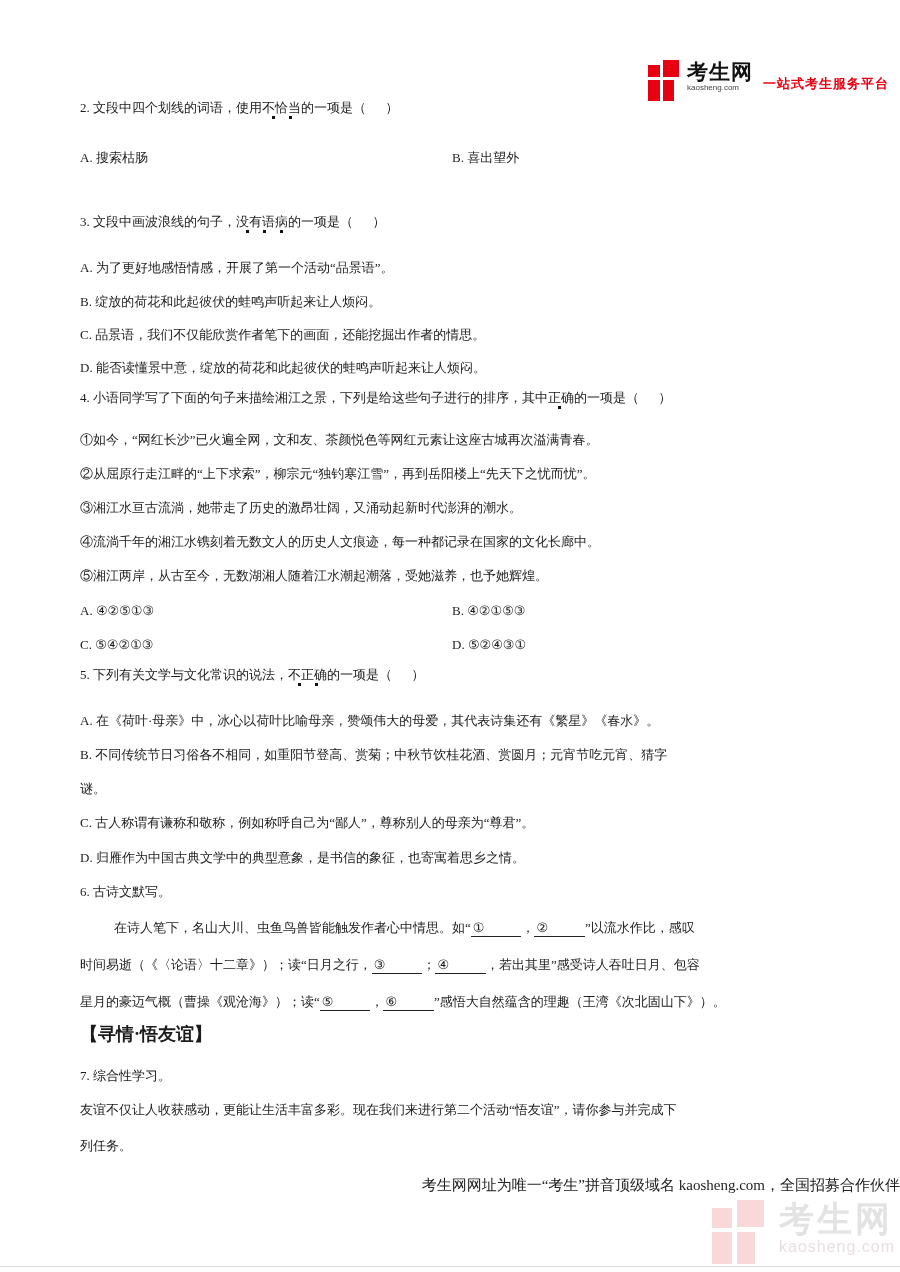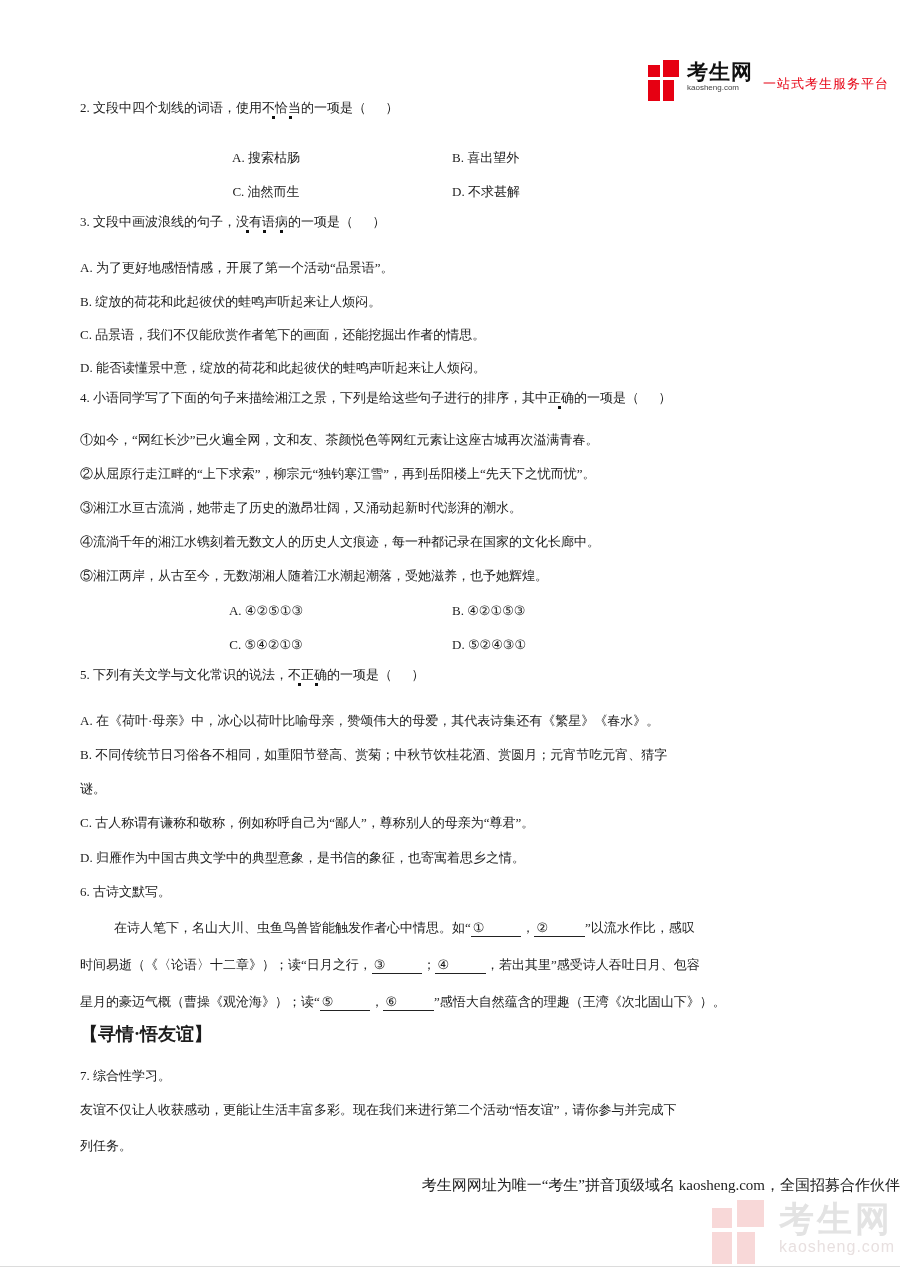--- a/index.html
+++ b/index.html
@@ -6,21 +6,21 @@
   body{
     width:900px;height:1272px;background:#ffffff;position:relative;overflow:hidden;
     font-family:"Liberation Serif","DejaVu Serif",serif;color:#1c1c1c;
   }
   .page{position:absolute;inset:0;}
   .line{
     position:absolute;left:80px;right:26px;
     font-size:13px;line-height:23px;white-space:pre;
   }
   .indent{left:114px;}
-  .colA{display:inline-block;width:372px;text-align:center;}
+  .colA{display:inline-block;width:372px;}
   .bold-title{font-weight:bold;font-size:18px;}
   
   .emph{
     background-image:radial-gradient(circle,#111 1.5px,rgba(0,0,0,0) 1.9px);
     background-size:17px 5px;
     background-repeat:repeat-x;
     background-position:3px 100%;
     padding-bottom:5px;
   }
   
@@ -32,21 +32,21 @@
   .logo{position:absolute;left:648px;top:60px;display:flex;align-items:flex-start;}
   .logo-icon{position:relative;width:34px;height:41px;margin-right:5px;}
   .logo-icon div{position:absolute;background:#e60012;}
   .li-a{left:0;top:5px;width:12px;height:12px;}
   .li-b{left:0;top:20px;width:12px;height:21px;}
   .li-c{left:15px;top:0;width:16px;height:17px;}
   .li-d{left:15px;top:20px;width:11px;height:21px;}
   .logo-text{display:flex;flex-direction:column;}
   .logo-brand{font-family:"Liberation Sans","DejaVu Sans",sans-serif;font-size:21px;font-weight:bold;color:#111;line-height:23px;letter-spacing:1px;}
   .logo-domain{font-family:"Liberation Sans","DejaVu Sans",sans-serif;font-size:8px;color:#444;line-height:10px;}
-  .logo-tagline{font-family:"Liberation Sans","DejaVu Sans",sans-serif;font-size:13px;font-weight:normal;color:#e60012;margin:15px 0 0 10px;letter-spacing:1px;}
+  .logo-tagline{font-family:"Liberation Sans","DejaVu Sans",sans-serif;font-size:13px;font-weight:bold;color:#e60012;margin:15px 0 0 10px;letter-spacing:1px;}
   
   .footer{position:absolute;left:0;right:0;top:1176px;text-align:right;font-size:15px;color:#222;}
   
   .wm{position:absolute;left:712px;top:1200px;display:flex;align-items:flex-start;}
   .wm-icon{position:relative;width:58px;height:64px;margin-right:9px;}
   .wm-icon div{position:absolute;background:#f8d8d8;}
   .wi-a{left:0;top:8px;width:20px;height:20px;}
   .wi-b{left:0;top:32px;width:20px;height:32px;}
   .wi-c{left:25px;top:0;width:27px;height:27px;}
   .wi-d{left:25px;top:32px;width:18px;height:32px;}
@@ -69,21 +69,20 @@
     </div>
     <div class="logo-text">
       <span class="logo-brand">考生网</span>
       <span class="logo-domain">kaosheng.com</span>
     </div>
     <span class="logo-tagline">一站式考生服务平台</span>
   </div>
 
   <div class="line" style="top:96px"><span>2. 文段中四个划线的词语，使用</span><span class="emph">不恰当</span><span>的一项是（      ）</span></div>
   <div class="line" style="top:146px"><span class="colA">A. 搜索枯肠</span><span>B. 喜出望外</span></div>
-  <div class="line" style="top:180px"><span class="colA">C. 油然而生</span><span>D. 不求甚解</span></div>
 
   <div class="line" style="top:210px"><span>3. 文段中画波浪线的句子，</span><span class="emph">没有语病</span><span>的一项是（      ）</span></div>
   <div class="line" style="top:256px">A. 为了更好地感悟情感，开展了第一个活动“品景语”。</div>
   <div class="line" style="top:290px">B. 绽放的荷花和此起彼伏的蛙鸣声听起来让人烦闷。</div>
   <div class="line" style="top:323px">C. 品景语，我们不仅能欣赏作者笔下的画面，还能挖掘出作者的情思。</div>
   <div class="line" style="top:356px">D. 能否读懂景中意，绽放的荷花和此起彼伏的蛙鸣声听起来让人烦闷。</div>
 
   <div class="line" style="top:386px"><span>4. 小语同学写了下面的句子来描绘湘江之景，下列是给这些句子进行的排序，其中</span><span class="emph">正确</span><span>的一项是（      ）</span></div>
   <div class="line" style="top:428px">①如今，“网红长沙”已火遍全网，文和友、茶颜悦色等网红元素让这座古城再次溢满青春。</div>
   <div class="line" style="top:462px">②从屈原行走江畔的“上下求索”，柳宗元“独钓寒江雪”，再到岳阳楼上“先天下之忧而忧”。</div>

